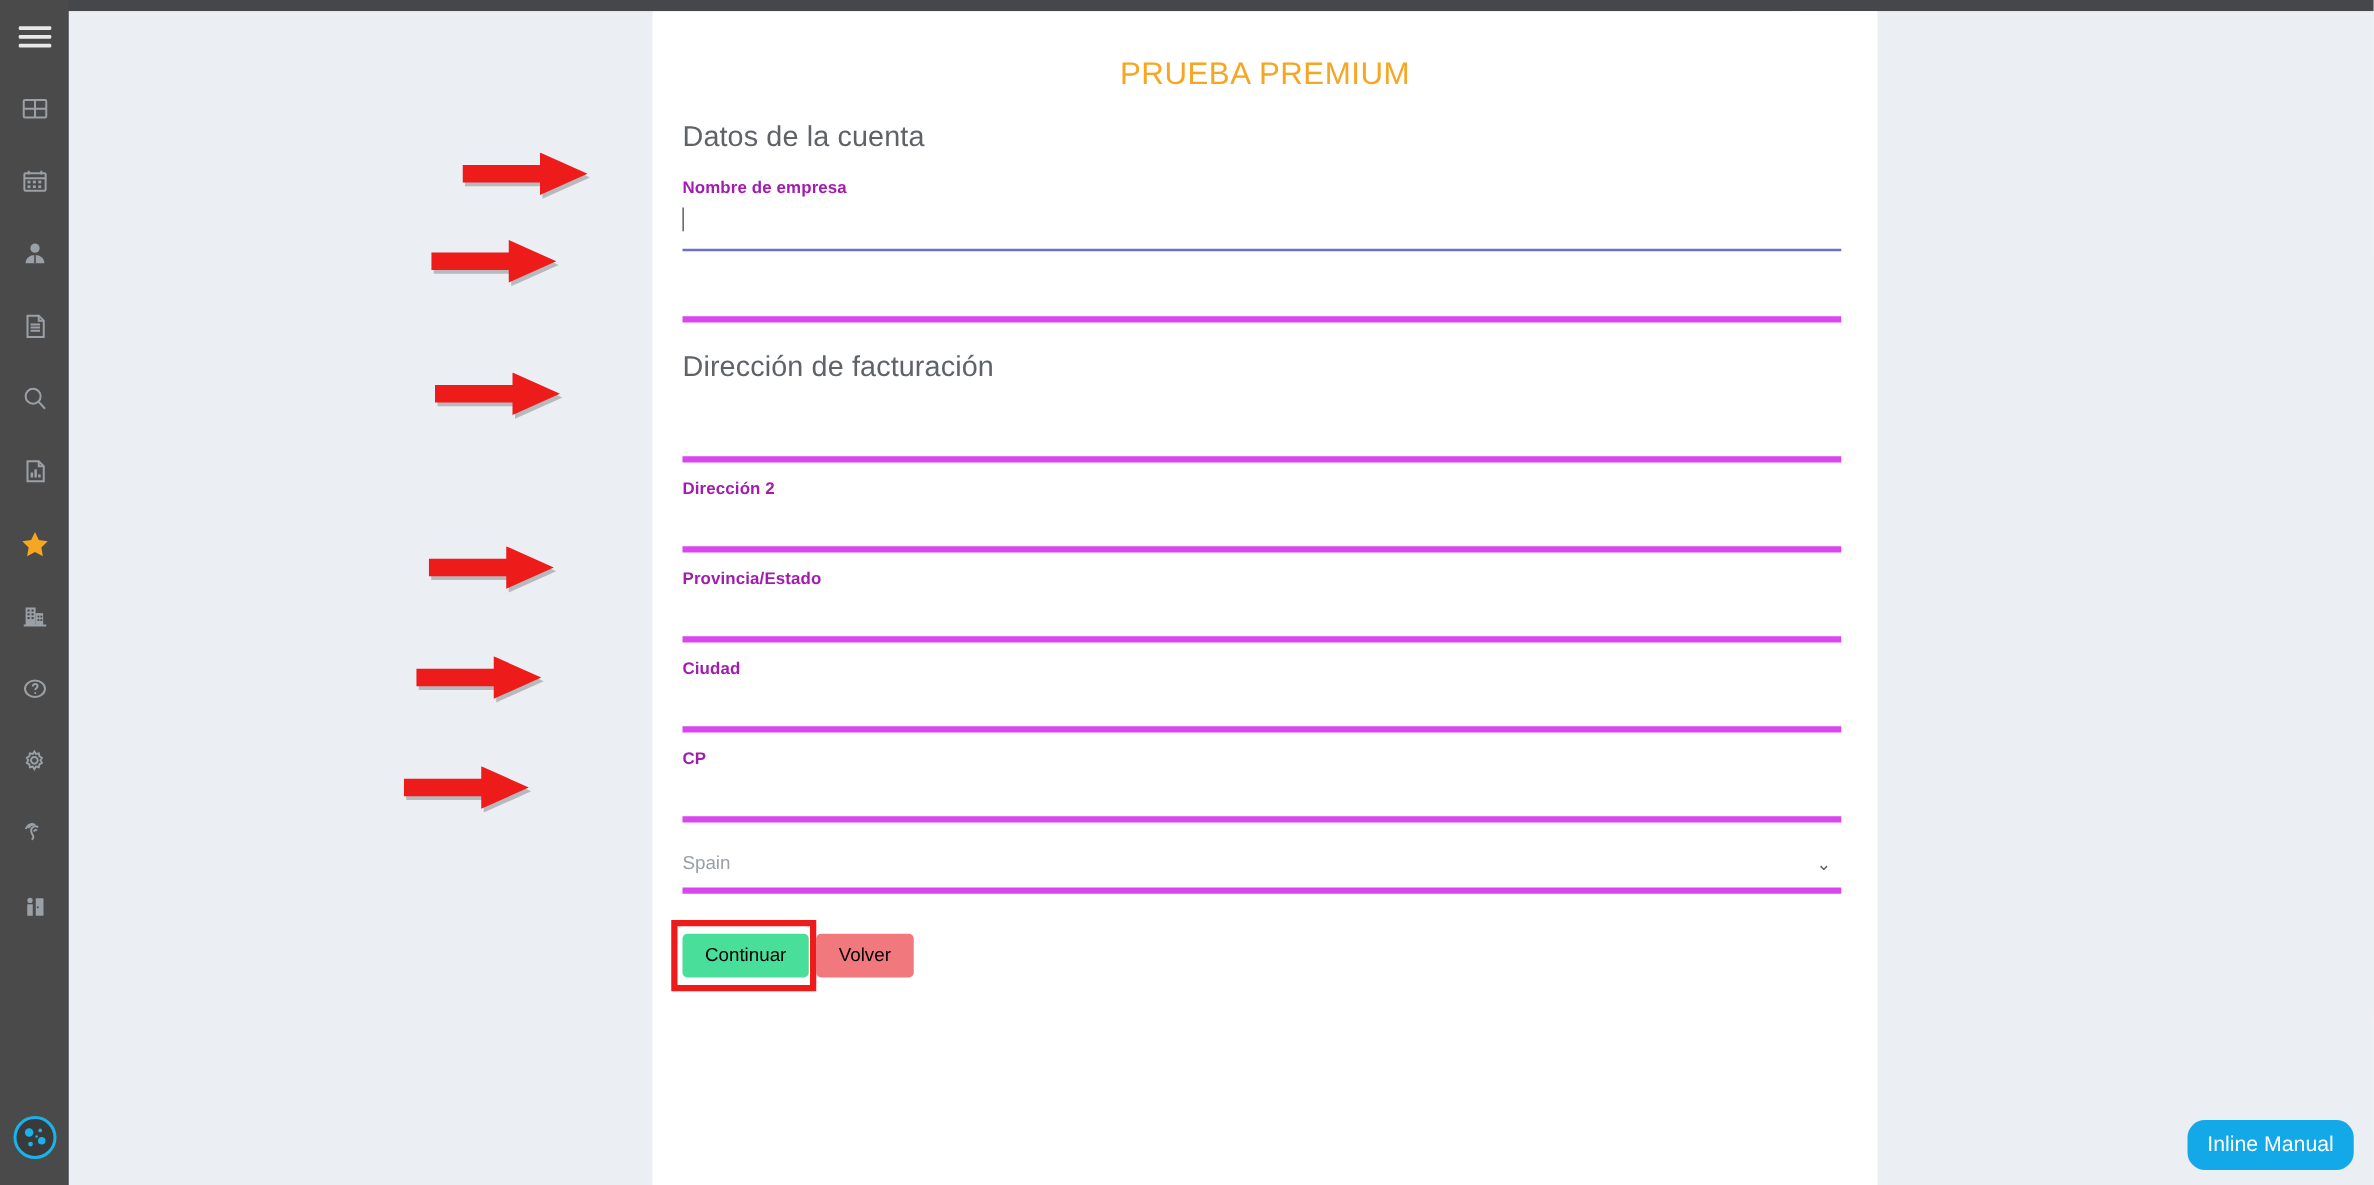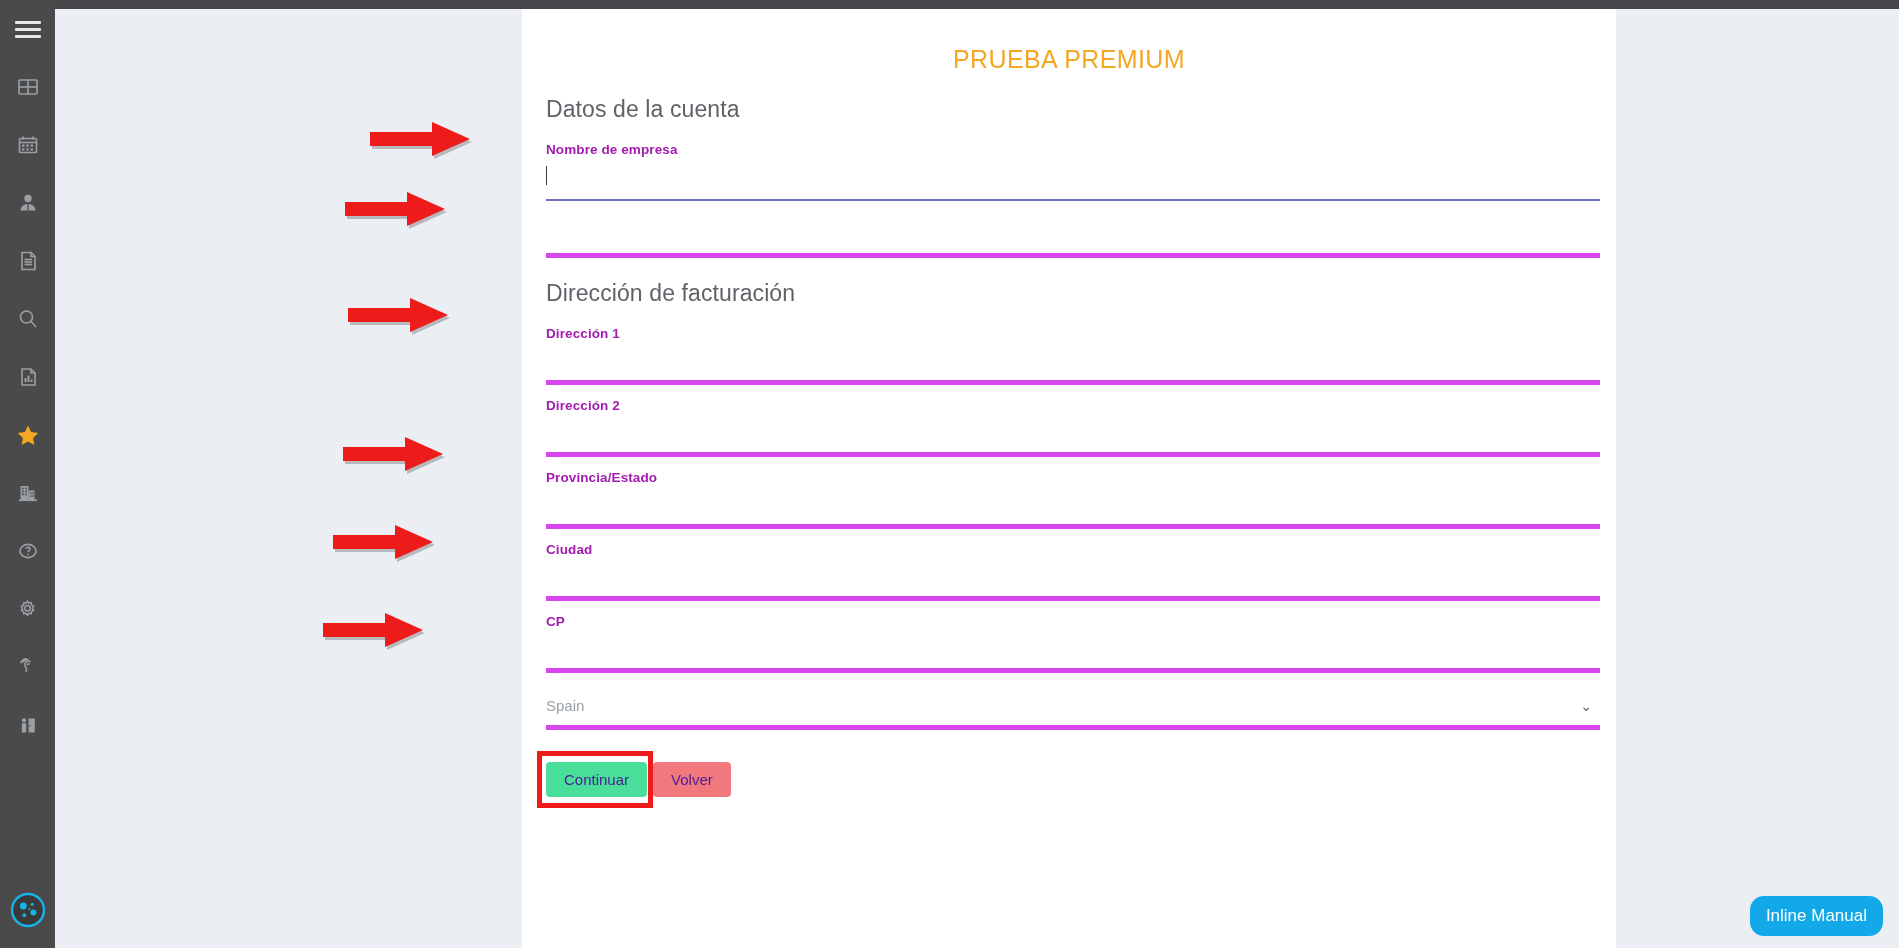--- a/index.html
+++ b/index.html
@@ -51,35 +51,35 @@
     border-radius: 1px; margin: 4px 0;
   }
 
   
   .bg-left  { position: absolute; top: 9px; left: 55px;   width: 467px; height: 939px; background: #ebeef2; }
   .bg-right { position: absolute; top: 9px; left: 1434px; width: 465px; height: 939px; background: #ebeef2; }
 
   
   .card {
     position: absolute; top: 9px; left: 522px;
-    width: 1094px; height: 939px;
+    width: 980px; height: 939px;
     background: #ffffff;
     overflow: hidden;
   }
 
   .page-title {
     text-align: center;
     color: #f5a623;
     font-size: 25px;
     font-weight: 400;
     letter-spacing: 0.4px;
     margin-top: 36px;
   }
 
-  .inner { padding: 0 16px 0 24px; }
+  .inner { padding: 0 29px 0 24px; }
 
   .section-title {
     color: #5f6368;
     font-size: 23px;
     font-weight: 400;
     margin-top: 22px;
     margin-bottom: 6px;
     letter-spacing: 0.1px;
   }
 
@@ -106,21 +106,21 @@
   .field-input.select { justify-content: space-between; padding-right: 8px; }
   .chevron { color: #5f6368; font-size: 14px; line-height: 1; }
 
   .btn-row {
     margin-top: 32px;
     display: flex; align-items: center; gap: 6px;
     position: relative;
   }
   .btn {
     border: none;
-    color: #4c1d95;
+    color: #000000;
     font-size: 15px;
     font-family: "Liberation Sans", sans-serif;
     border-radius: 4px;
     padding: 10px 18px;
     cursor: pointer;
     line-height: 1;
   }
   .btn-continue { background: #4ade9b; }
   .btn-back     { background: #f1787c; }
 
@@ -324,21 +324,20 @@
           <div class="field-input">
             <span></span>
           </div>
         </div>
       </div>
 
       <div>
         <div class="section-title">Dirección de facturación</div>
 
         <div class="field">
-          <div class="field-label">Dirección 1</div>
           <div class="field-input">
             <span></span>
           </div>
         </div>
 
         <div class="field">
           <div class="field-label">Dirección 2</div>
           <div class="field-input">
             <span></span>
           </div>

